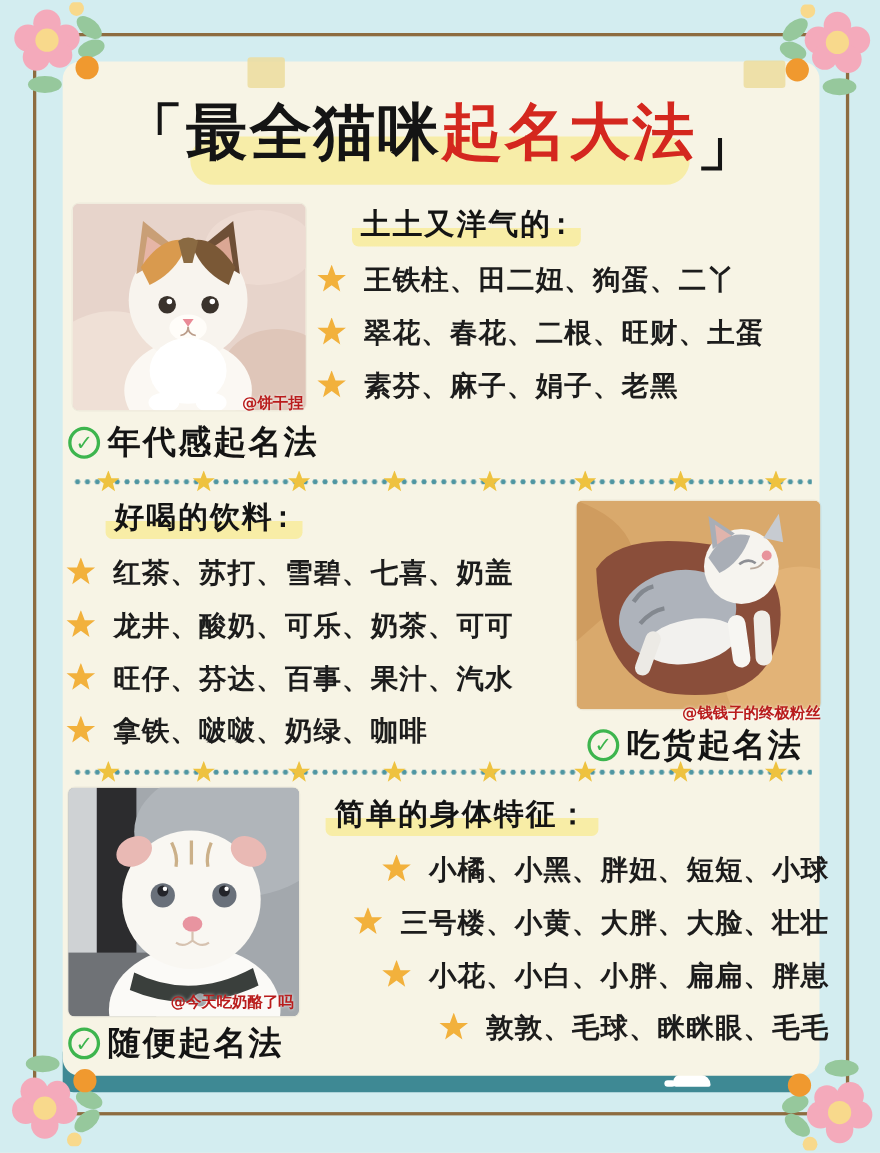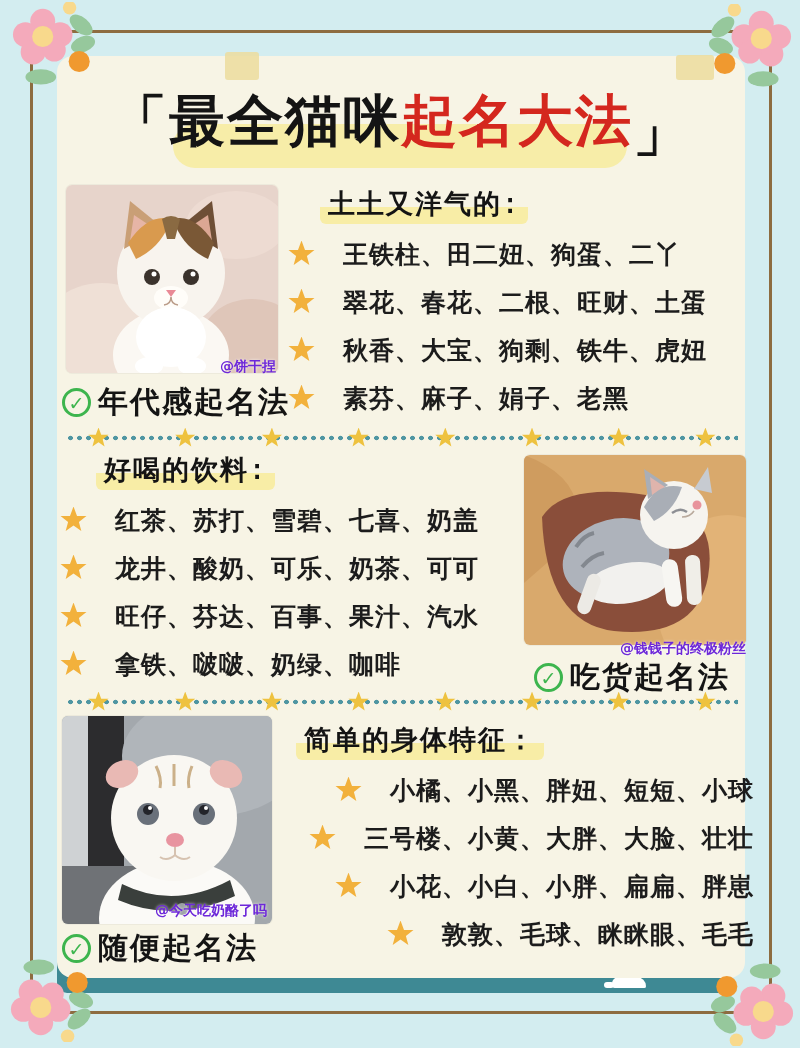--- a/index.html
+++ b/index.html
@@ -44,39 +44,39 @@
   .title .accent{color:#d4271e;text-align:center;}
   .title .close-b{position:relative;top:10px;}
 
   
   .photo{position:absolute;border-radius:6px;overflow:hidden;box-shadow:0 0 0 1px rgba(0,0,0,.04);}
   .photo svg{display:block;width:100%;height:100%;}
   .ph1{left:66px;top:185px;width:212px;height:188px;}
   .ph2{left:524px;top:455px;width:222px;height:190px;}
   .ph3{left:62px;top:716px;width:210px;height:208px;}
 
-  .watermark{position:absolute;font-size:14px;font-weight:700;color:#6d28d9;
+  .watermark{position:absolute;font-size:14px;font-weight:700;color:#b91c1c;
     text-align:right;text-shadow:0 0 3px rgba(255,255,255,.8);z-index:8;}
   .wm1{left:140px;top:358px;width:136px;}
   .wm2{left:540px;top:640px;width:206px;}
   .wm3{left:115px;top:902px;width:152px;}
 
   
   .section{position:absolute;display:flex;flex-direction:column;font-family:Liberation Mono, monospace;}
   .sec1{left:288px;top:184px;width:460px;}
   .sec2{left:60px;top:450px;width:462px;}
   .sec3{left:282px;top:720px;width:472px;align-items:flex-end;}
   .sec-heading{display:inline-block;align-self:flex-start;
     font-size:27px;font-weight:800;color:#141414;letter-spacing:2px;
     background:linear-gradient(transparent 58%, #f8eda6 58%);
     padding:2px 8px;border-radius:6px;margin-bottom:6px;}
   .sec1 .sec-heading{margin-left:32px;}
   .sec2 .sec-heading{margin-left:36px;}
   .sec3 .sec-heading{margin-left:14px;}
-  .row{display:flex;align-items:center;gap:28px;height:48px;}
+  .row{display:flex;align-items:center;gap:16px;height:48px;}
   .star{width:27px;height:27px;flex:0 0 27px;background:#f2b13c;
     clip-path:polygon(50% 0%,63% 35%,98% 35%,70% 57%,79% 91%,50% 70%,21% 91%,30% 57%,2% 35%,37% 35%);
     filter:drop-shadow(0 1px 0 #dd9a22);}
   .row-text{font-size:25px;font-weight:700;color:#1c1c1c;letter-spacing:1px;white-space:nowrap;}
 
   
   .divider{position:absolute;left:66px;width:672px;height:22px;
     display:flex;align-items:center;justify-content:space-between;padding:0 22px;box-sizing:border-box;
     background:radial-gradient(circle at 50% 50%, #4f96a2 2.1px, transparent 2.6px);
     background-size:9px 8px;background-position:0 50%;background-repeat:repeat-x;}
@@ -252,24 +252,20 @@
     <div class="row">
       <span class="star"></span>
       <span class="row-text">王铁柱、田二妞、狗蛋、二丫</span>
     </div>
     <div class="row">
       <span class="star"></span>
       <span class="row-text">翠花、春花、二根、旺财、土蛋</span>
     </div>
     <div class="row">
       <span class="star"></span>
-      <span class="row-text">秋香、大宝、狗剩、铁牛、虎妞</span>
-    </div>
-    <div class="row">
-      <span class="star"></span>
       <span class="row-text">素芬、麻子、娟子、老黑</span>
     </div>
   </div>
 
   <div class="caption cap1">
     <span class="check">✓</span>
     <span class="cap-text">年代感起名法</span>
   </div>
 
   <div class="divider div1">

